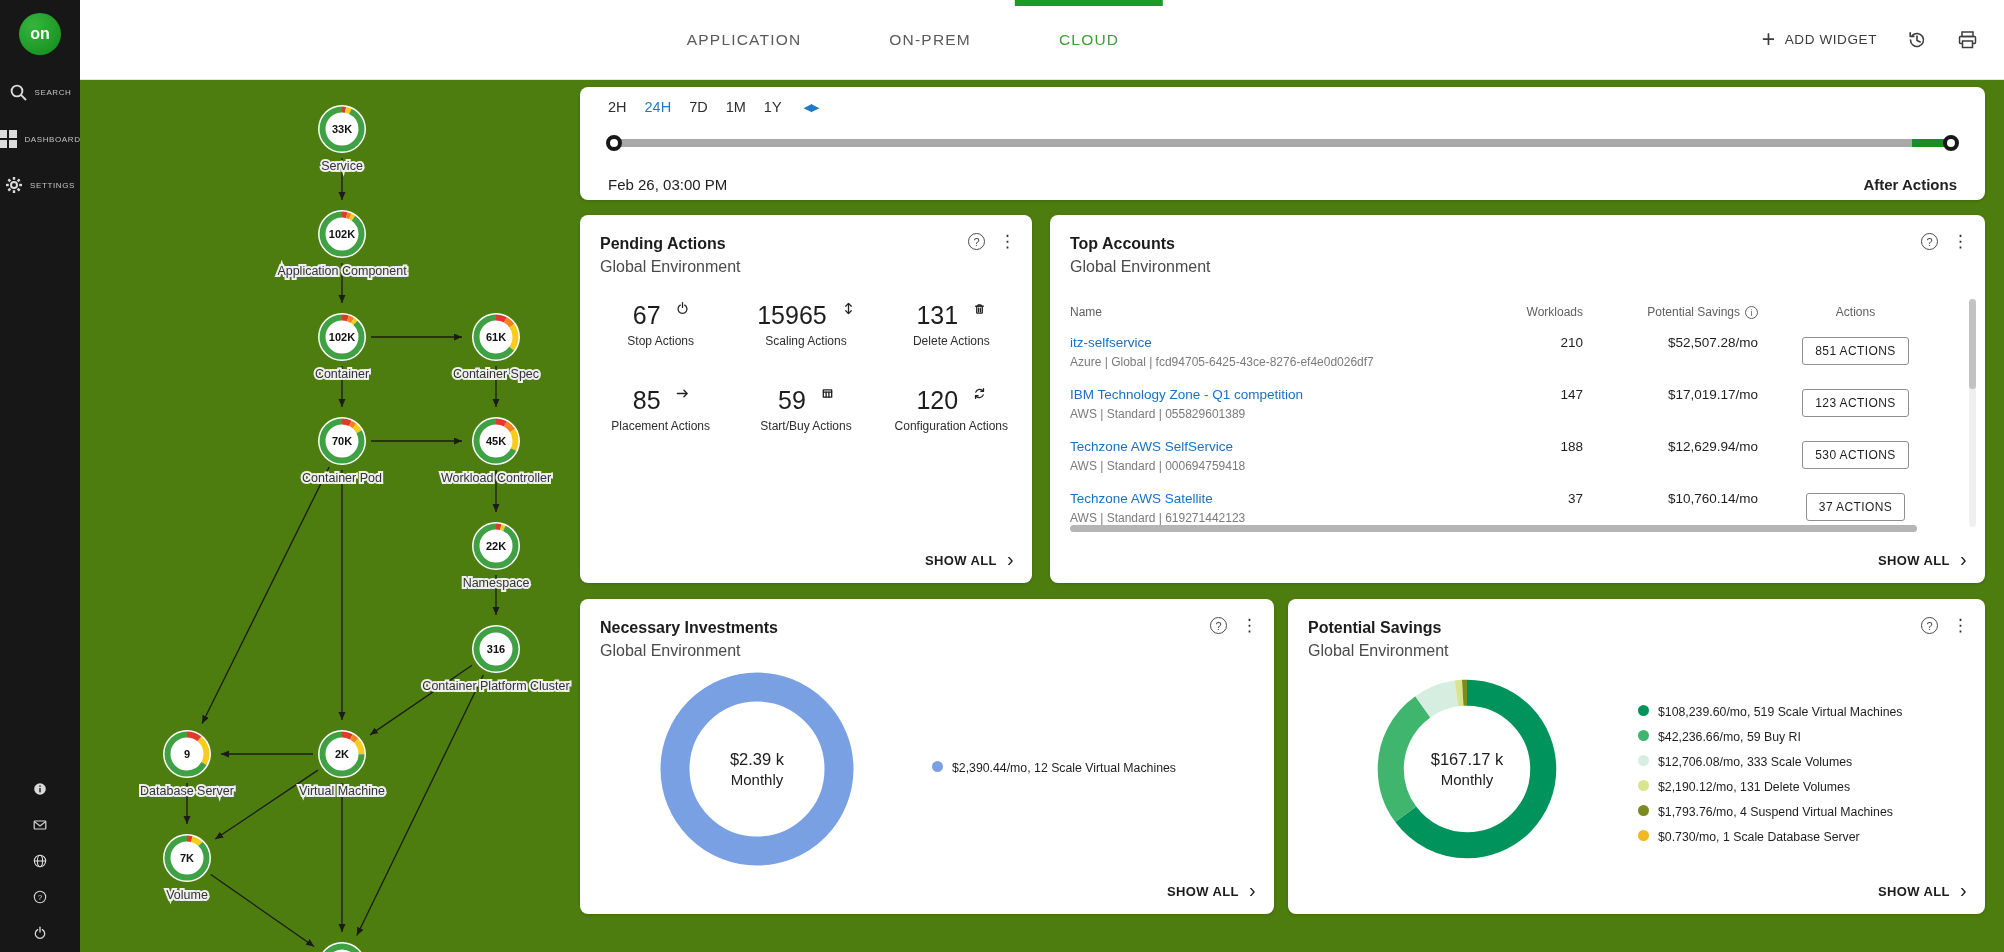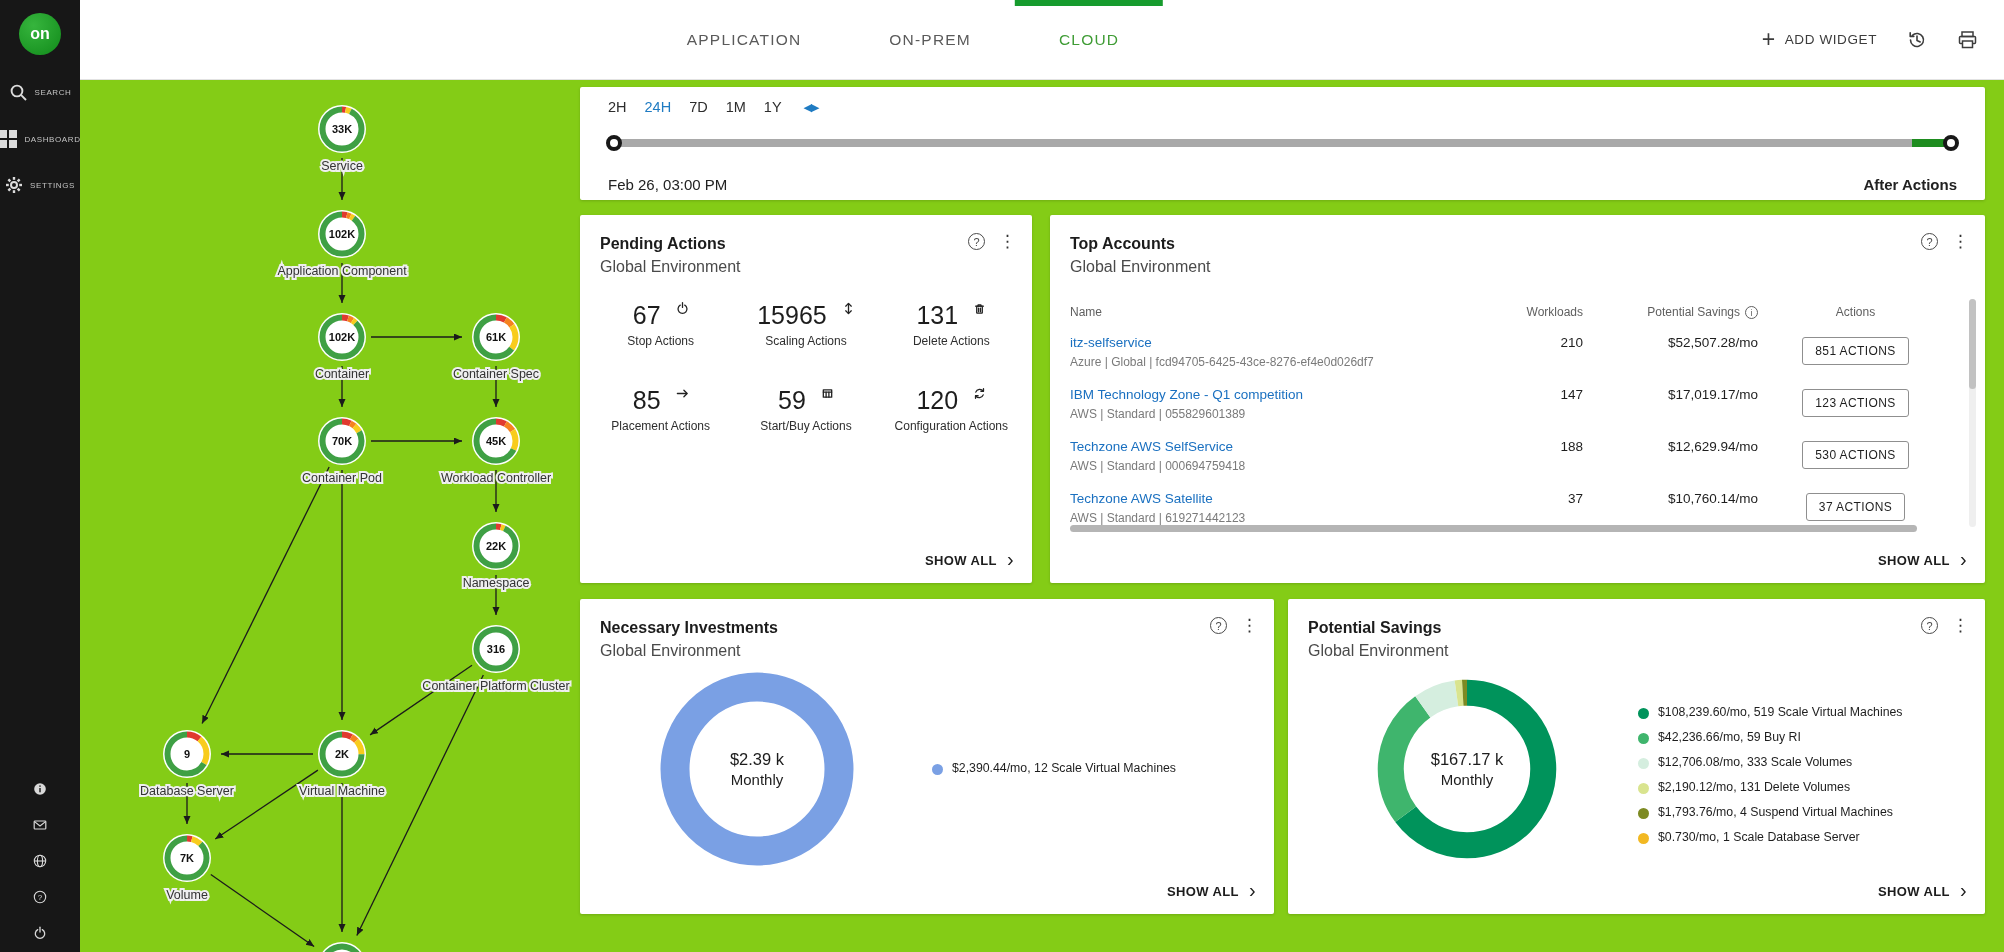--- a/index.html
+++ b/index.html
@@ -1,18 +1,18 @@
 <!DOCTYPE html>
 <html><head>
 <meta charset="utf-8">
 <style>
   *{box-sizing:border-box;margin:0;padding:0}
   body{margin:0;background:#d8d8d8;font-family:"Liberation Sans",sans-serif}
-  .app{position:relative;width:2004px;height:952px;background:#84cc16;overflow:hidden}
-  .panel{position:absolute;background:#fff;border-radius:2px;box-shadow:0 1px 3px rgba(0,0,0,.16)}
+  .app{position:relative;width:2004px;height:952px;background:#4d7c0f;overflow:hidden}
+  .panel{position:absolute;background:#fff;border-radius:8px;box-shadow:0 1px 3px rgba(0,0,0,.16)}
 
   
   .sidebar{position:absolute;left:0;top:0;width:80px;height:100%;background:#171717;display:flex;flex-direction:column;align-items:center;z-index:5}
   .logo{margin-top:13px;width:42px;height:42px;border-radius:50%;background:radial-gradient(circle at 35% 30%,#36b53d,#118a1a);display:flex;align-items:center;justify-content:center;color:#fff;font-weight:bold;font-size:16px;cursor:pointer}
   .side-nav{margin-top:28px;display:flex;flex-direction:column;gap:28px;align-items:center}
   .side-item{display:flex;flex-direction:row;align-items:center;gap:7px;color:#cfcfcf;cursor:pointer}
   .side-label{font-size:8px;letter-spacing:.6px;color:#c4c4c4}
   .side-bottom{position:absolute;bottom:12px;left:0;width:80px;display:flex;flex-direction:column;gap:22px;align-items:center}
   .side-bottom .b-ic{cursor:pointer;display:flex}
 
@@ -88,21 +88,21 @@
   .savings{left:1288px;top:599px;width:697px;height:315px}
   .donut-wrap{position:absolute}
   .investments .donut-wrap{left:77px;top:70px;width:200px;height:200px}
   .savings .donut-wrap{left:86px;top:77px;width:186px;height:186px}
   .donut-center{position:absolute;inset:0;display:flex;flex-direction:column;align-items:center;justify-content:center;text-align:center;gap:2px}
   .dc-v{font-size:16.5px;color:#1d1d1d}
   .dc-s{font-size:15px;color:#1d1d1d}
   .legend{list-style:none;position:absolute;display:flex;flex-direction:column;gap:11px}
   .investments .legend{left:352px;top:162px}
   .savings .legend{left:350px;top:106px}
-  .legend li{display:flex;align-items:flex-end;gap:9px;font-size:12.3px;color:#1e1e1e;white-space:nowrap}
+  .legend li{display:flex;align-items:flex-start;gap:9px;font-size:12.3px;color:#1e1e1e;white-space:nowrap}
   .dot{width:11px;height:11px;border-radius:50%;flex:none}
 </style>
 </head>
 <body>
 
 <div class="app">
 
   <aside class="sidebar">
     <div class="logo">
       <span>on</span>

